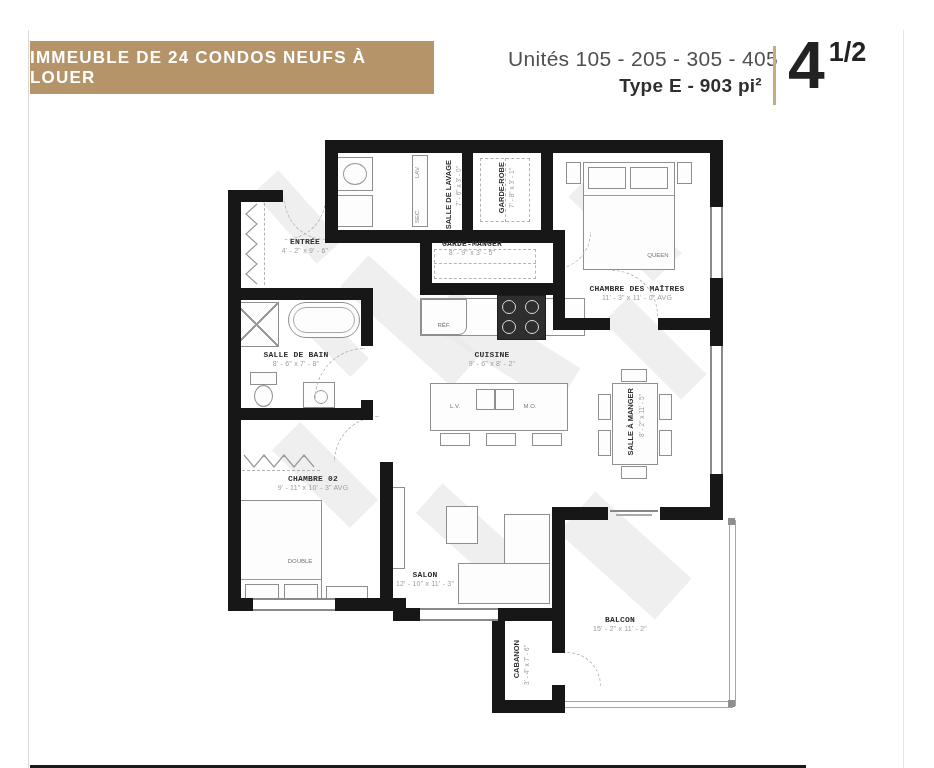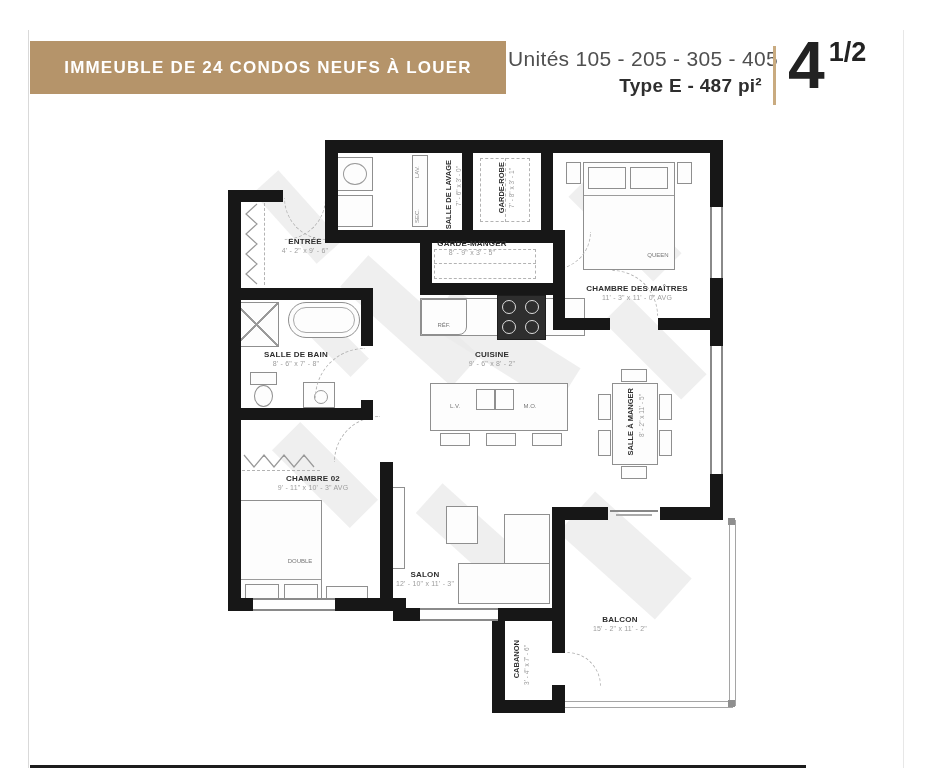--- a/index.html
+++ b/index.html
@@ -15,39 +15,39 @@
   .dash{position:absolute;border:1px dashed #b3b3b3;box-sizing:border-box;z-index:2;}
   .dashline{position:absolute;border-top:1px dashed #b3b3b3;z-index:2;}
   .dashlinev{position:absolute;border-left:1px dashed #b3b3b3;z-index:2;}
   
   .win{position:absolute;background:#fff;z-index:4;}
   .win.v{box-shadow:inset 2px 0 #8a8a8a, inset -2px 0 #8a8a8a;}
   .win.h{box-shadow:inset 0 2px #8a8a8a, inset 0 -2px #8a8a8a;}
   
   .arc{position:absolute;z-index:3;border:1.2px dashed #b5b5b5;box-sizing:border-box;}
   .lbl{position:absolute;z-index:6;text-align:center;transform:translateX(-50%);white-space:nowrap;}
-  .lbl .rn{font-size:8px;font-weight:700;color:#2e2e2e;letter-spacing:.2px;}
+  .lbl .rn{font-size:8px;font-weight:700;color:#2e2e2e;letter-spacing:.2px;font-family:Liberation Mono, monospace;}
   .lbl .rd{font-size:7px;color:#9d9d9d;margin-top:1px;letter-spacing:.2px;}
   .vn{position:absolute;z-index:6;writing-mode:vertical-rl;transform:rotate(180deg);
       white-space:nowrap;font-size:7.5px;font-weight:700;color:#2e2e2e;}
   .vd{position:absolute;z-index:6;writing-mode:vertical-rl;transform:rotate(180deg);
       white-space:nowrap;font-size:6.5px;color:#9d9d9d;}
   .tiny{position:absolute;z-index:6;font-size:6px;color:#777;transform:translateX(-50%);white-space:nowrap;}
   .tinyv{position:absolute;z-index:6;font-size:6px;color:#888;writing-mode:vertical-rl;transform:rotate(180deg);}
   .xmark{background:
     linear-gradient(to bottom right,transparent 48.5%,#9a9a9a 48.5%,#9a9a9a 51.5%,transparent 51.5%),
     linear-gradient(to top right,transparent 48.5%,#9a9a9a 48.5%,#9a9a9a 51.5%,transparent 51.5%),
     #fdfdfd;}
   .tubin{position:absolute;inset:4px;border:1px solid #a8a8a8;border-radius:14px;}
   .stove{position:absolute;background:#2e2e2e;border:1px solid #1d1d1d;z-index:2;}
   .burner{position:absolute;width:12px;height:12px;border:1.5px solid #ddd;border-radius:50%;}
   .bline{position:absolute;left:0;right:0;border-top:1px solid #9c9c9c;}
   svg.zz{position:absolute;z-index:3;}
   
-  .banner{position:absolute;left:30px;top:41px;width:476px;height:53px;display:flex;
+  .banner{position:absolute;left:30px;top:41px;width:404px;height:53px;display:flex;
           align-items:center;justify-content:center;z-index:7;}
   .banner span{color:#fff;font-size:17px;font-weight:700;letter-spacing:1.2px;}
   .units{position:absolute;left:456px;top:47px;width:322px;text-align:right;font-size:21px;
          color:#4f4f4f;letter-spacing:.3px;z-index:7;}
   .type{position:absolute;left:440px;top:75px;width:322px;text-align:right;font-size:19px;
         font-weight:700;color:#2e2e2e;letter-spacing:.3px;z-index:7;}
   .divider{position:absolute;left:773px;top:46px;width:3px;height:59px;z-index:7;}
   .sizebox{position:absolute;left:788px;top:34px;display:flex;align-items:flex-start;z-index:7;}
   .sizebox .big{font-size:66px;line-height:.95;font-weight:800;color:#222;}
   .sizebox .frac{font-size:27px;font-weight:800;color:#222;margin:3px 0 0 4px;}
@@ -58,21 +58,21 @@
 <div class="page">
 
   <div class="abs" style="left:28px;top:30px;width:1px;height:738px;background:#d9d9d9"></div>
   <div class="abs" style="left:903px;top:30px;width:1px;height:738px;background:#e7e7e7"></div>
   <div class="abs" style="left:30px;top:765px;width:776px;height:3px;background:#1c1c1c"></div>
 
   <div class="banner" style="background: rgb(181, 148, 106);">
     <span>IMMEUBLE DE 24 CONDOS NEUFS À LOUER</span>
   </div>
   <div class="units">Unités 105 - 205 - 305 - 405</div>
-  <div class="type">Type E - 487 pi²</div>
+  <div class="type">Type E - 903 pi²</div>
   <div class="divider" style="background: rgb(201, 171, 128);"></div>
   <div class="sizebox">
     <span class="big">4</span>
     <span class="frac">1/2</span>
   </div>
 
   <div class="abs" style="left:0;top:0;width:934px;height:768px">
 
     <div class="sh" style="left:250px;top:200px;width:95px;height:34px;transform:rotate(48deg)"></div>
     <div class="sh" style="left:335px;top:300px;width:150px;height:42px;transform:rotate(42deg)"></div>

